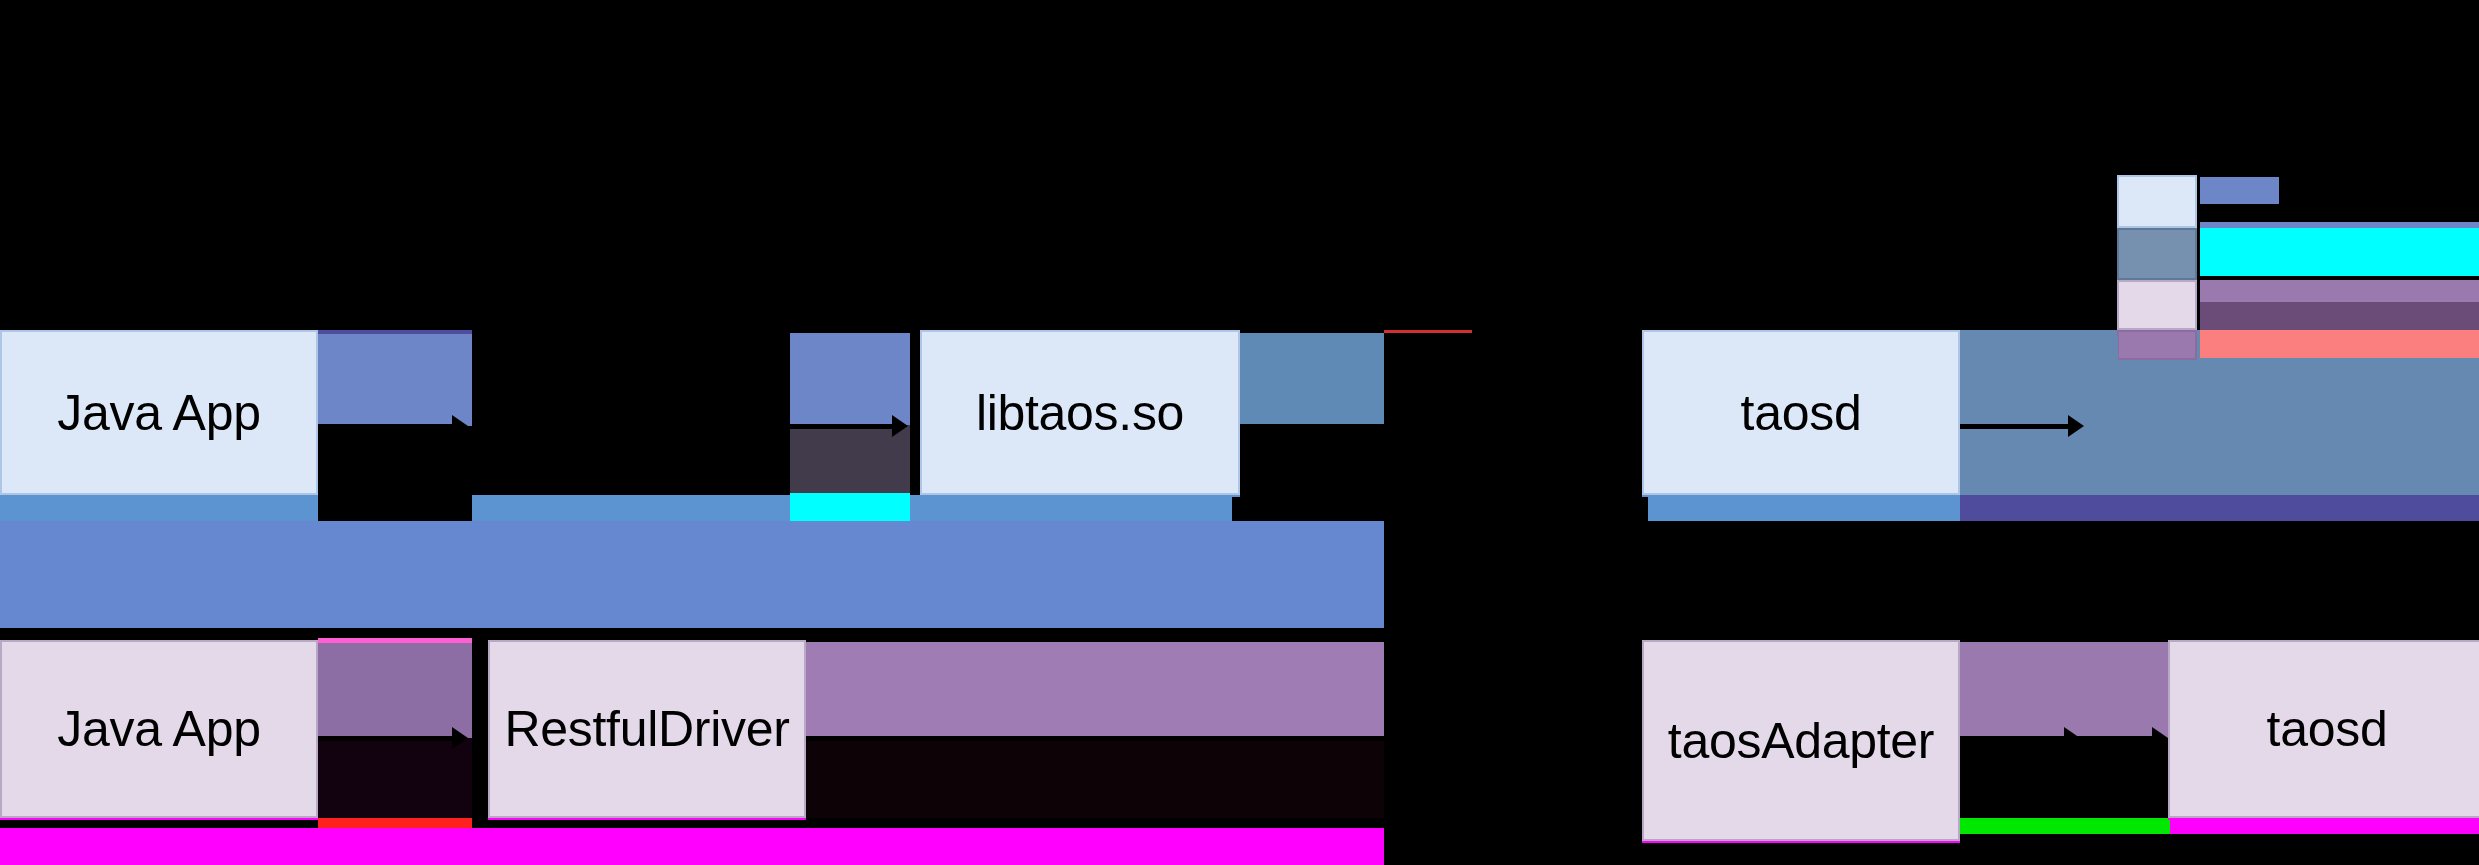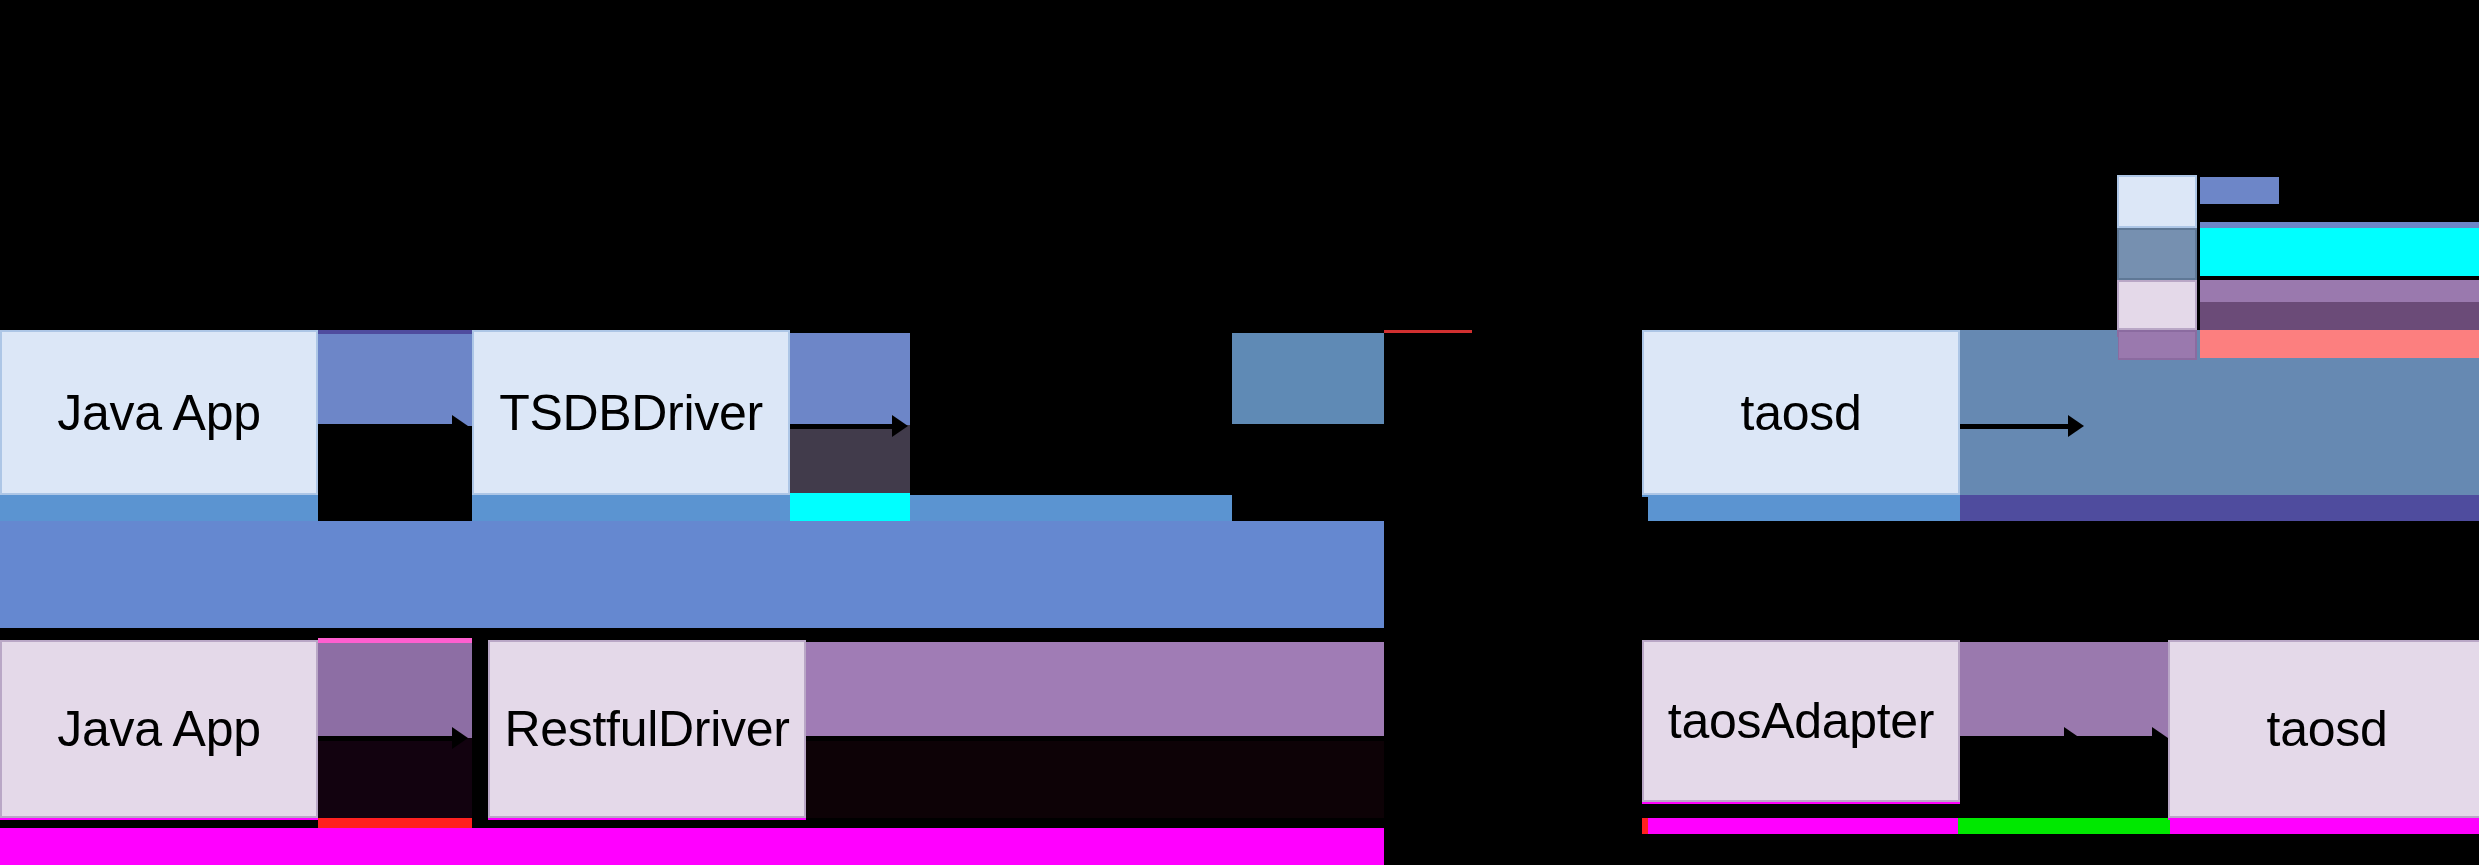--- a/index.html
+++ b/index.html
@@ -129,38 +129,38 @@
   <div class="arrow-line" style="left:790px; top:736px; width:1278px;"></div>
   <div class="arrow-head" style="left:2064px; top:727px;"></div>
 
   <div class="arrow-line" style="left:1958px; top:736px; width:198px;"></div>
   <div class="arrow-head" style="left:2152px; top:727px;"></div>
 
   <div class="node native abs" style="left:0px; top:330px; width:318px; height:165px;">
     <span>Java App</span>
   </div>
 
-  <div class="node native abs" style="left:472px; top:330px; width:318px; height:165px;">
-    <span>TSDBDriver</span>
+
+  <div class="node native abs" style="left:920px; top:330px; width:320px; height:165px;">
+    <span>libtaos.so</span>
   </div>
-
 
   <div class="node native abs" style="left:1642px; top:330px; width:318px; height:165px;">
     <span>taosd</span>
   </div>
 
   <div class="node rest abs" style="left:0px; top:640px; width:318px; height:178px;">
     <span>Java App</span>
   </div>
 
   <div class="node rest abs" style="left:472px; top:640px; width:318px; height:178px;margin-left:16px;">
     <span>RestfulDriver</span>
   </div>
 
-  <div class="node rest abs" style="left:1642px; top:640px; width:318px; height:162px;">
+  <div class="node rest abs" style="left:1642px; top:640px; width:318px; height:201px;">
     <span>taosAdapter</span>
   </div>
 
   <div class="node rest abs" style="left:2168px; top:640px; width:318px; height:178px;">
     <span>taosd</span>
   </div>
 
   <div class="plate" style="left:2200px; top:177px; width:79px; height:27px; background:#6d86c8;"></div>
   <div class="plate" style="left:2200px; top:222px; width:279px; height:6px; background:#6d86c8;"></div>
   <div class="plate" style="left:2200px; top:228px; width:279px; height:48px; background:#00ffff;"></div>

